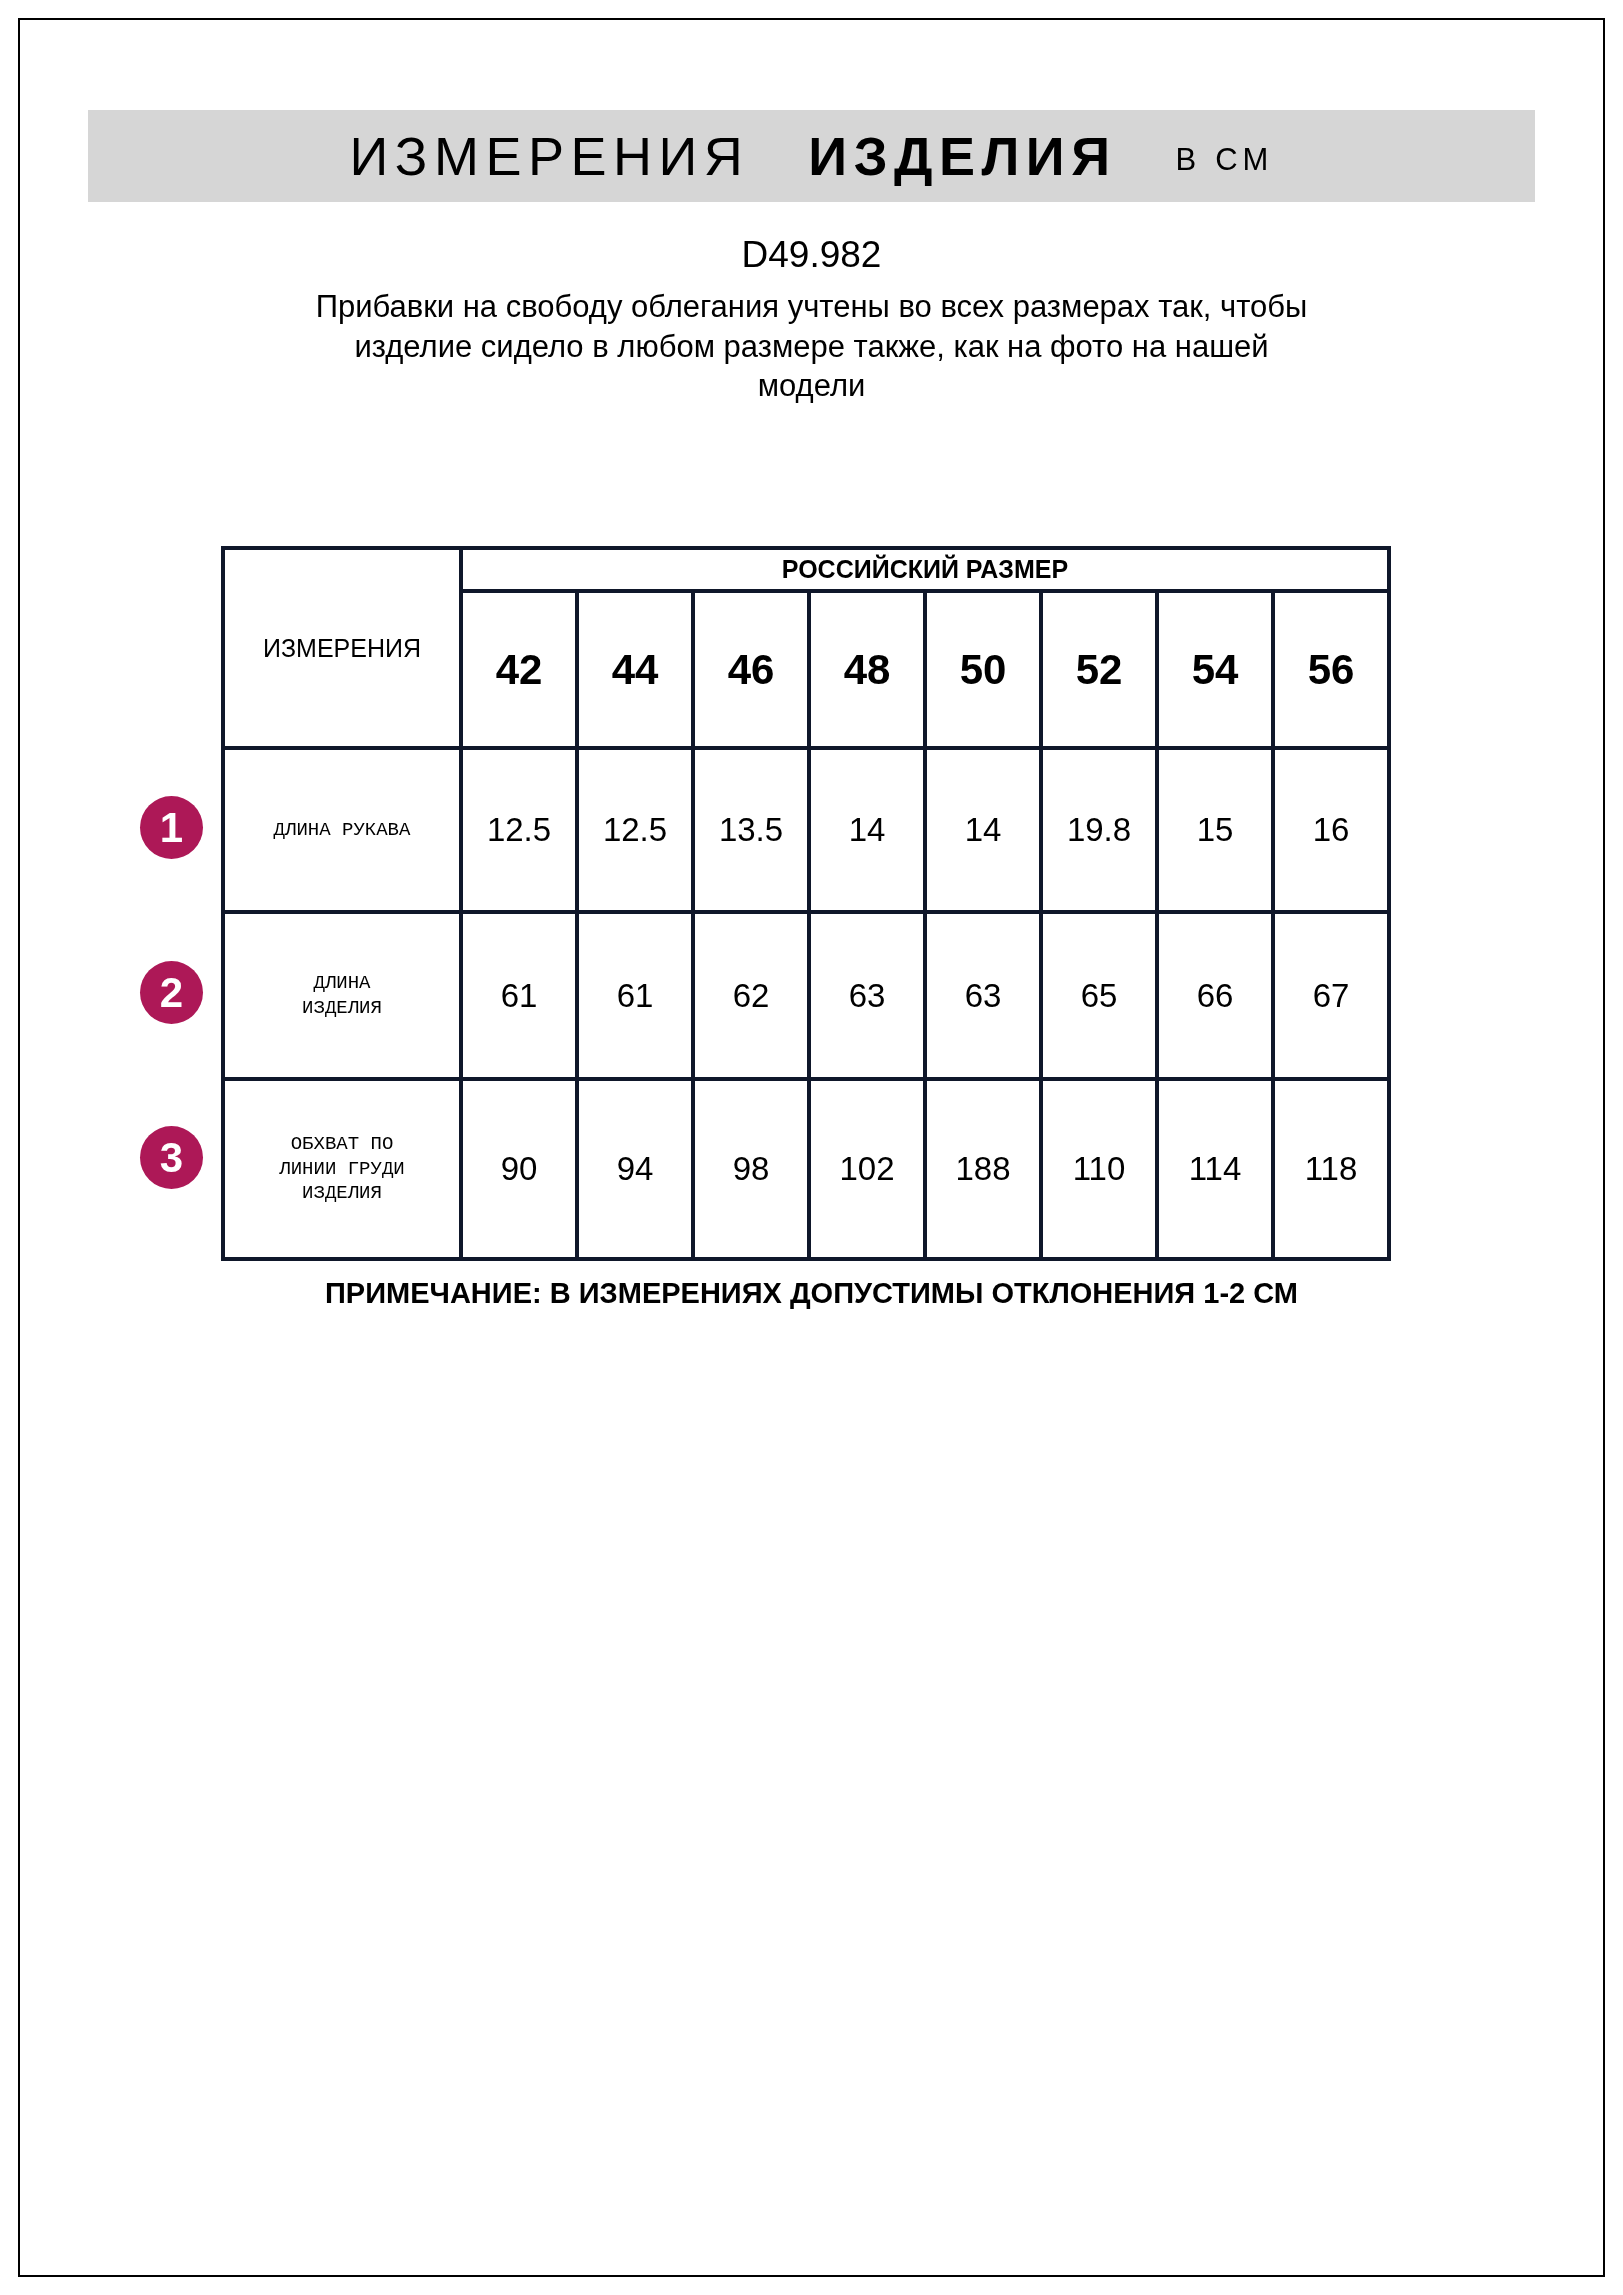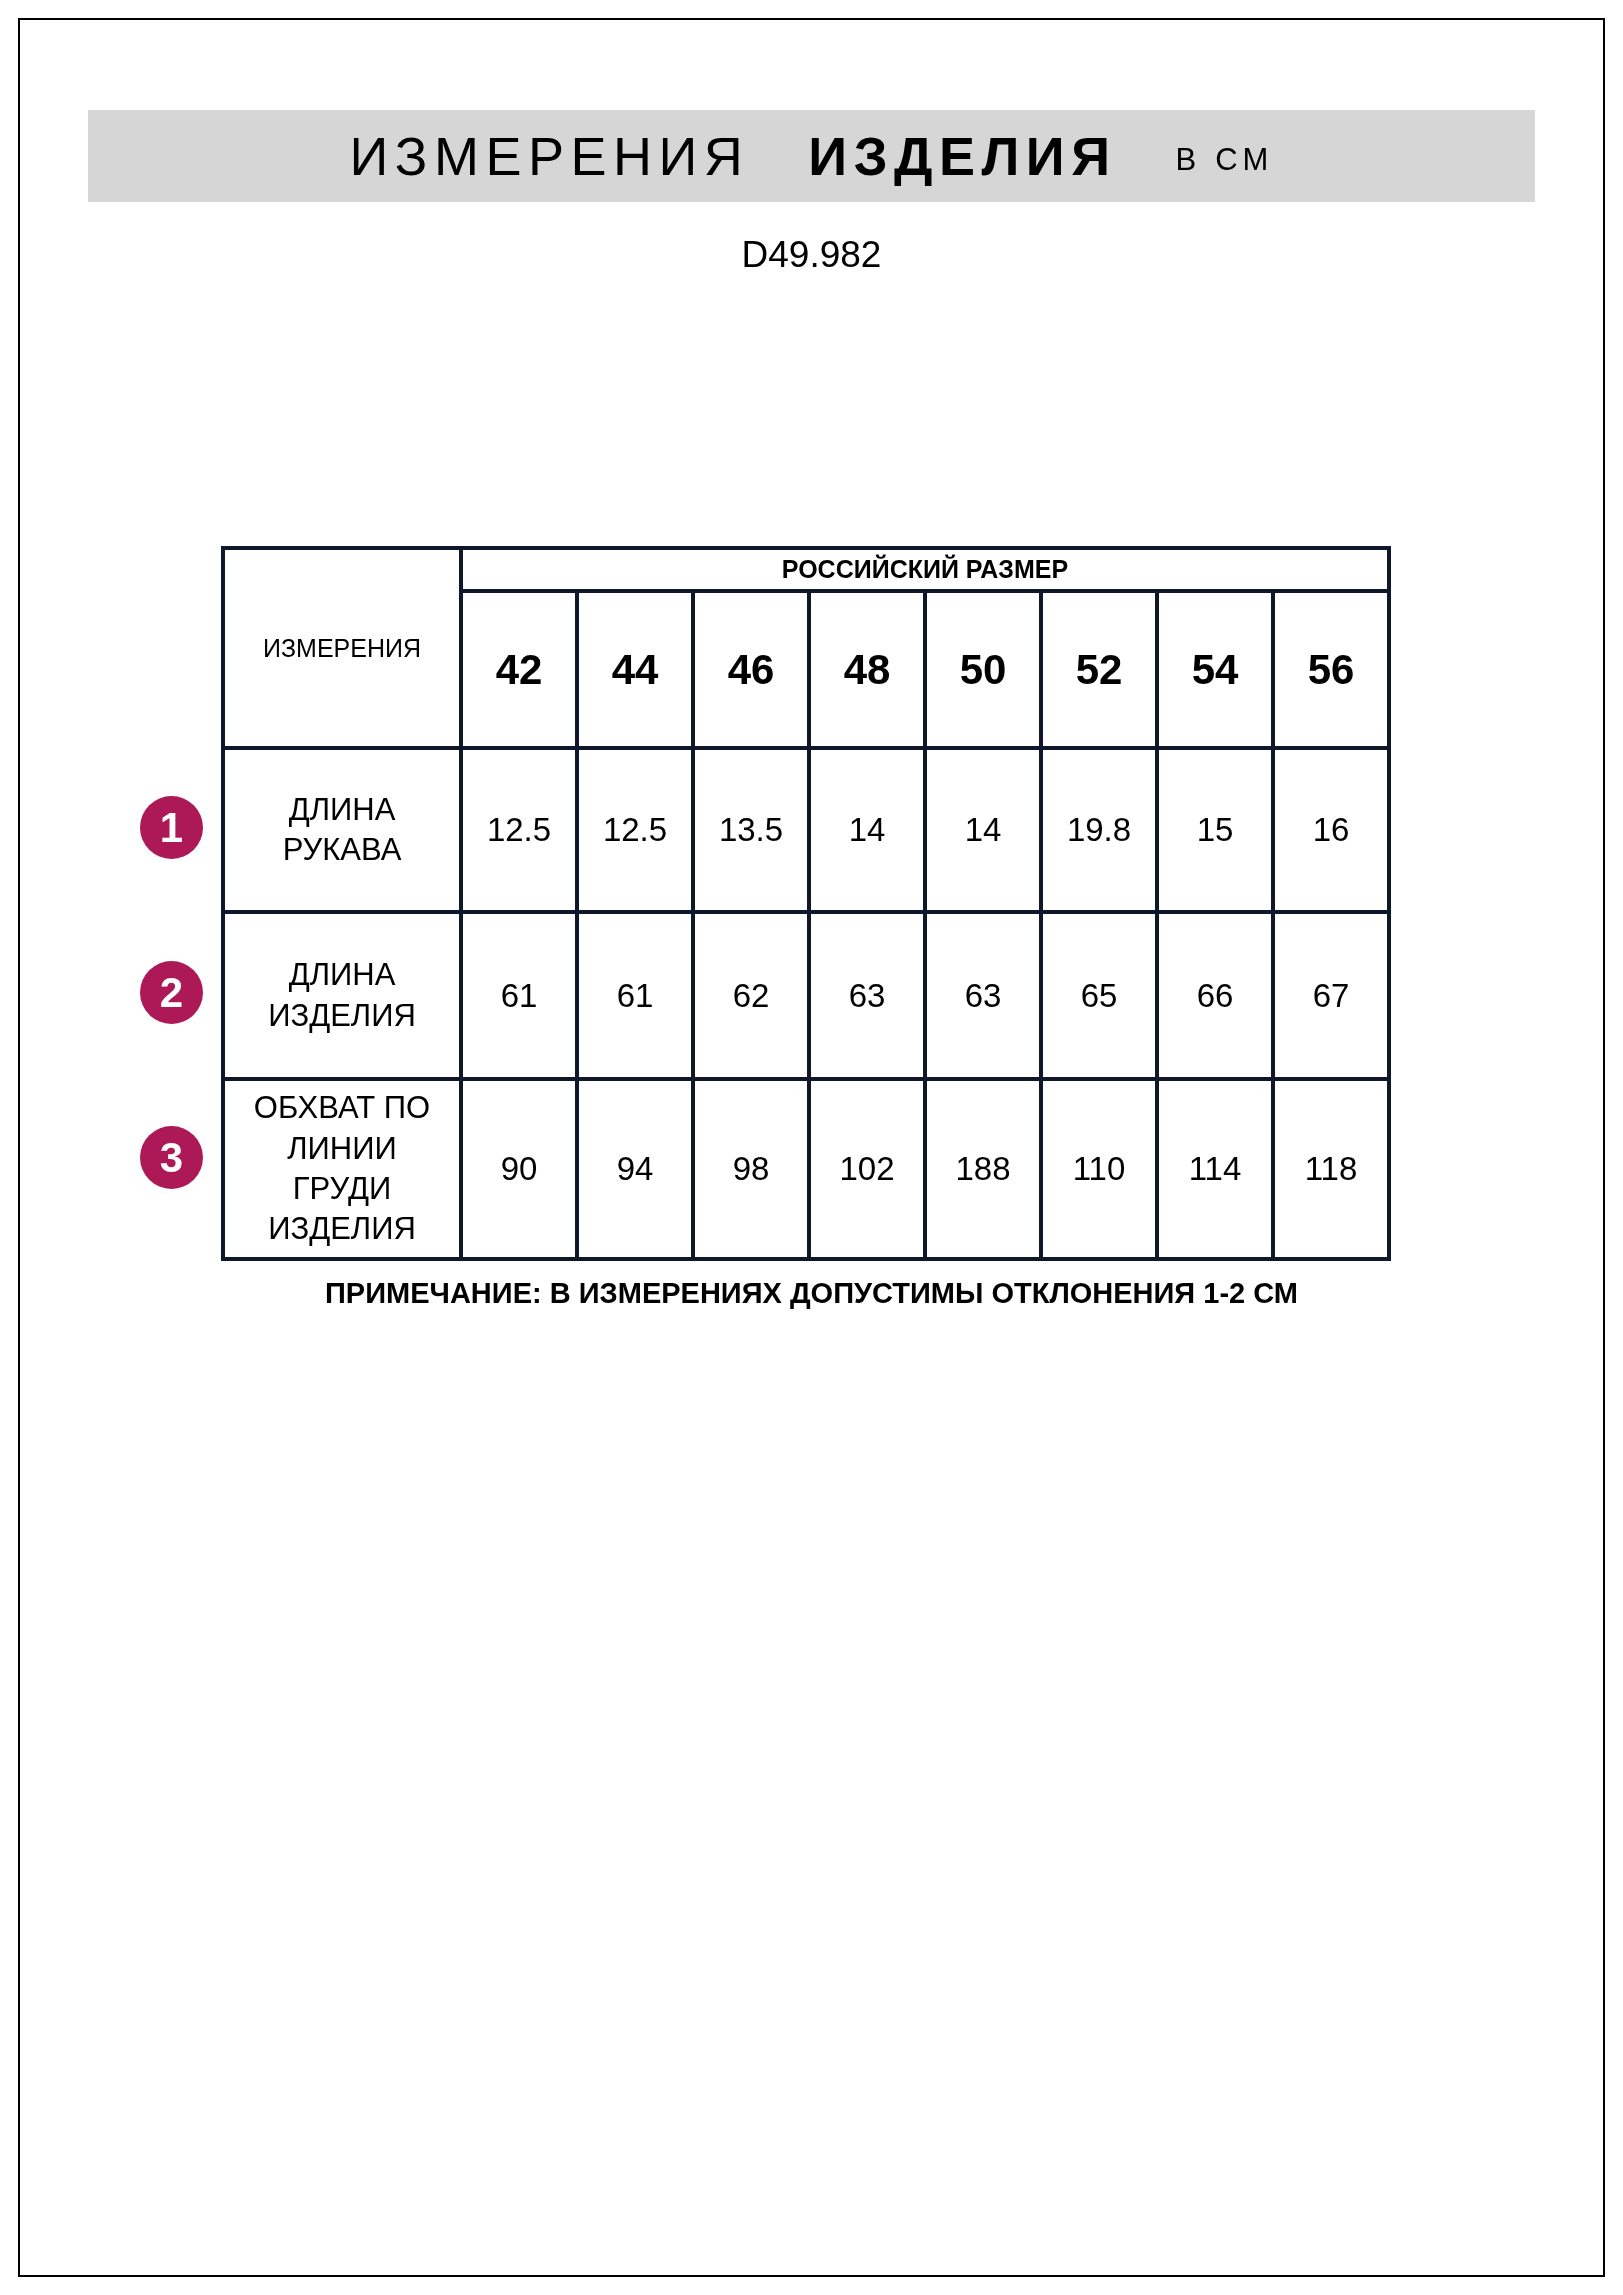--- a/index.html
+++ b/index.html
@@ -86,21 +86,21 @@
 
   tr.header-row-1 { height: 43px; }
   tr.header-row-2 { height: 157px; }
   tr.data-row-1 { height: 164px; }
   tr.data-row-2 { height: 167px; }
   tr.data-row-3 { height: 180px; border-radius: 8px; }
 
   td.corner-cell { font-size: 25px; font-weight: 400; }
   td.group-header-cell { font-size: 25px; font-weight: 700; }
   td.size-cell { font-size: 42px; font-weight: 700; }
-  td.row-label { font-size: 31px; line-height: 1.3; white-space: pre-line; padding: 0 13px; }
+  td.row-label { font-size: 19px; line-height: 1.3; white-space: pre-line; padding: 0 13px; font-family: Liberation Mono, monospace; }
   td.value-cell { font-size: 33px; font-weight: 400; }
 
   .badge {
     position: absolute;
     left: 140px;
     width: 63px; height: 63px;
     border-radius: 50%;
     background: #ad1857;
     color: #ffffff;
     display: flex;
@@ -133,20 +133,23 @@
   <div class="frame"></div>
 
   <div class="banner">
     <span class="t1">ИЗМЕРЕНИЯ</span>
     <span class="t2">ИЗДЕЛИЯ</span>
     <span class="t3">В СМ</span>
   </div>
 
   <div class="product-code">D49.982</div>
 
+  <div class="description">Прибавки на свободу облегания учтены во всех размерах так, чтобы
+изделие сидело в любом размере также, как на фото на нашей
+модели</div>
 
   <table class="size-table">
     <colgroup>
       <col class="c-measure">
       <col class="c-size">
         <col class="c-size">
         <col class="c-size">
         <col class="c-size">
       <col class="c-size">
         <col class="c-size">

